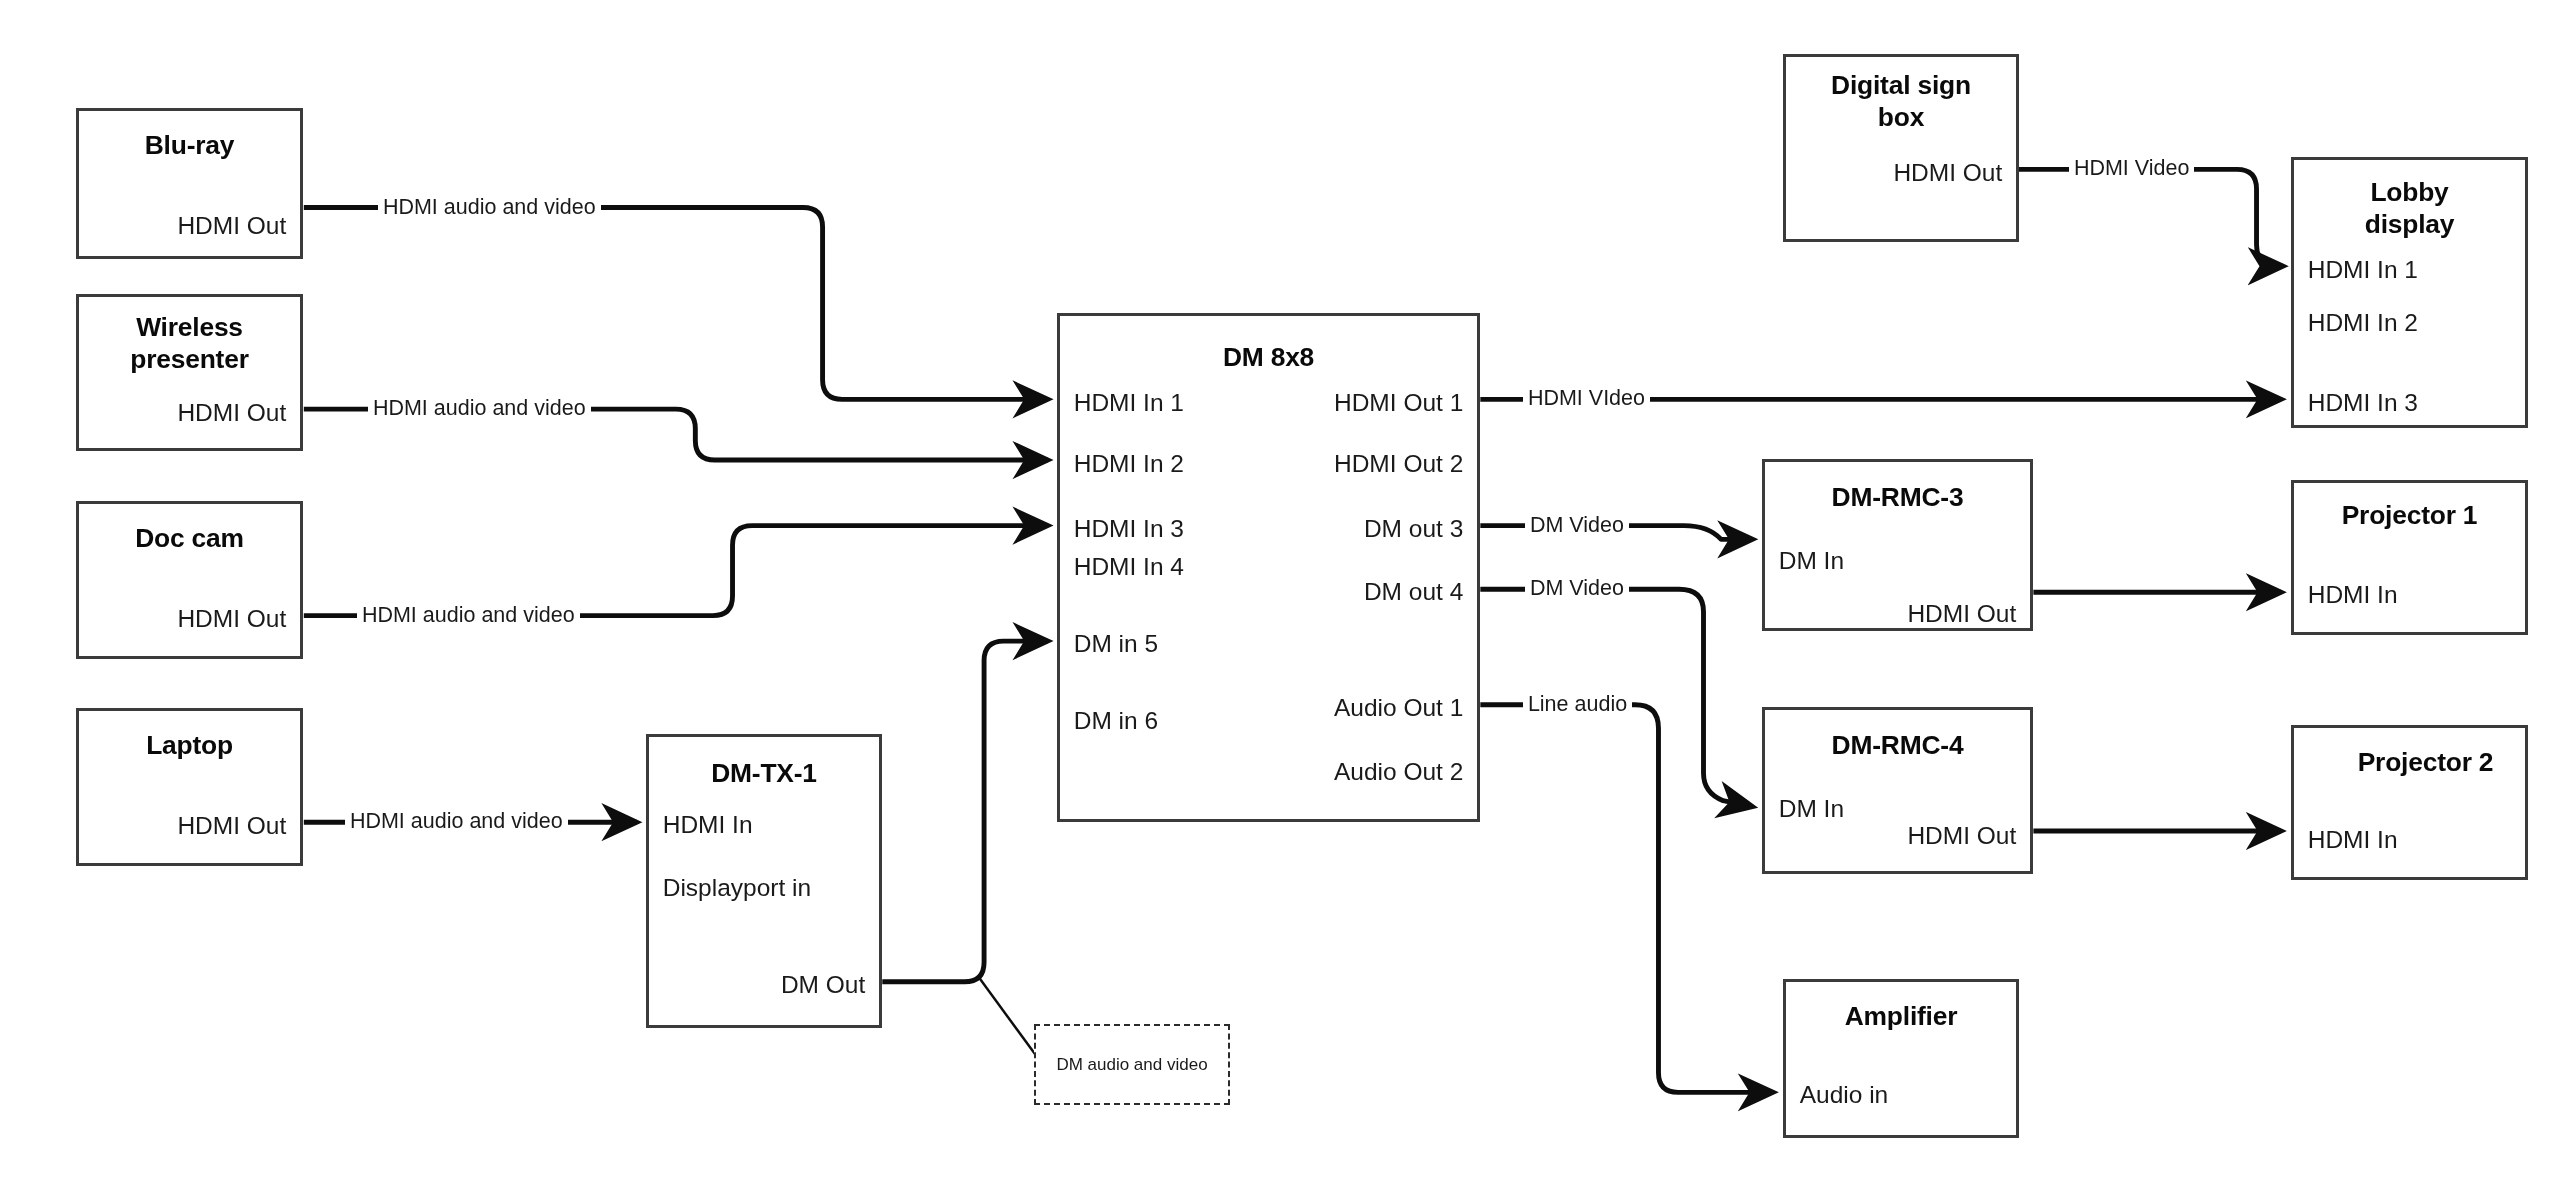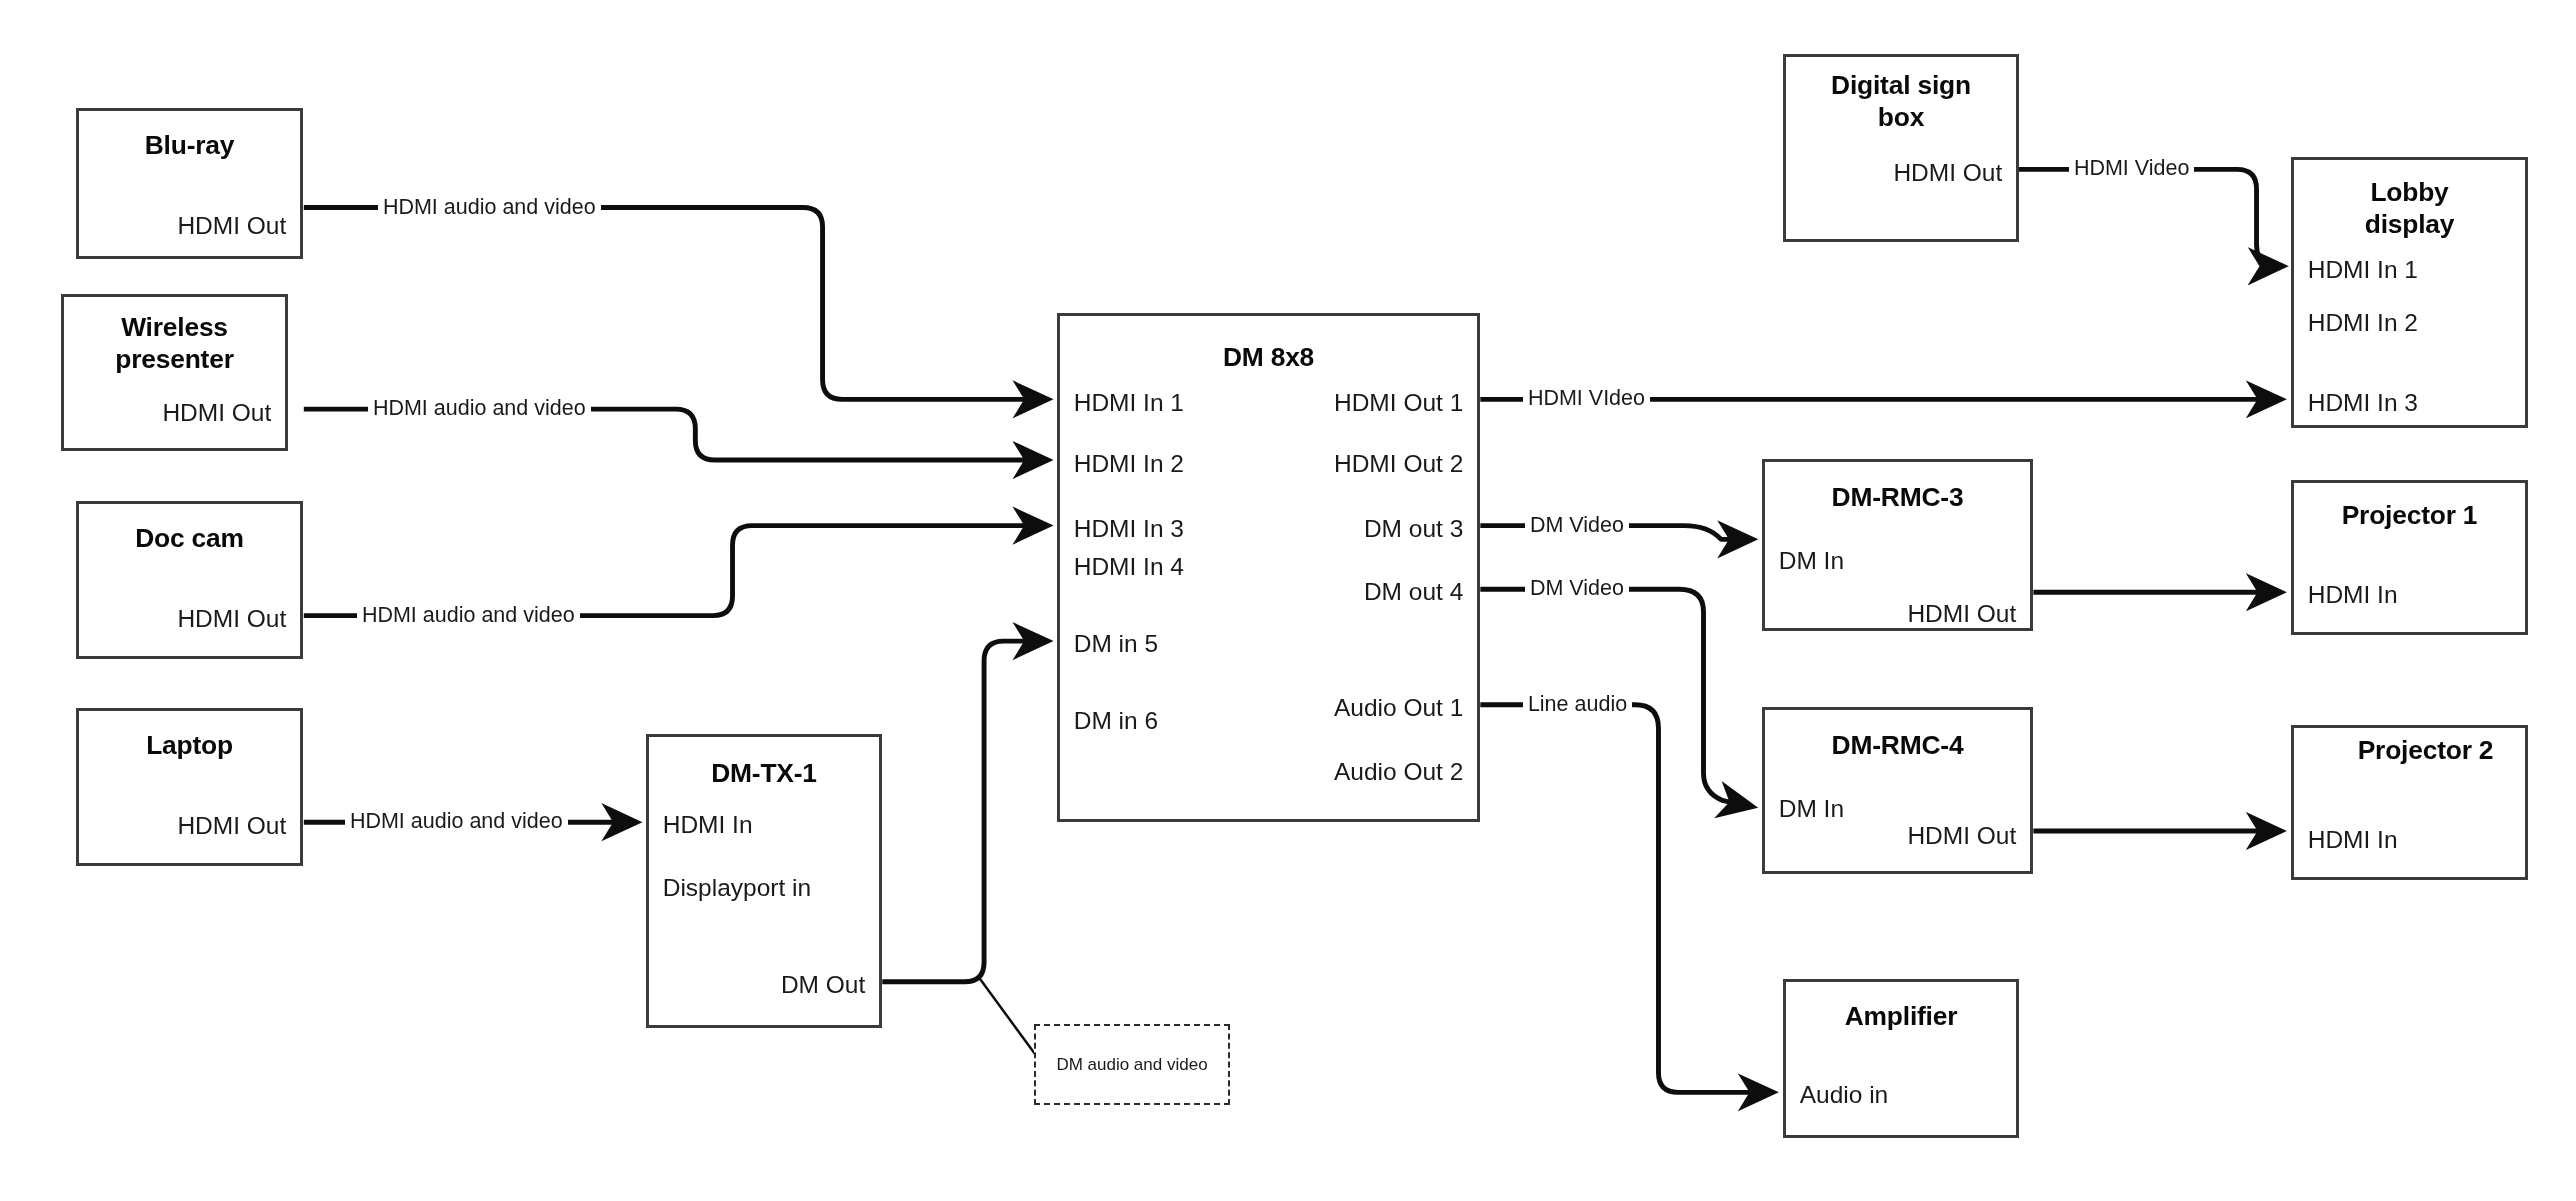--- a/index.html
+++ b/index.html
@@ -126,21 +126,21 @@
   <div class="wire-label" style="left:1523px; top:705px;">Line audio</div>
   <div class="wire-label" style="left:2069px; top:169px;">HDMI Video</div>
 
   <div class="callout" style="left:1034px; top:1024px; width:196px; height:81px;">DM audio and video</div>
 
   <div class="node" style="left:76px; top:108px; width:227px; height:151px;">
     <div class="node-title" style="top:17.6px;">Blu-ray</div>
     <div class="port right" style="top:101px;">HDMI Out</div>
   </div>
 
-  <div class="node" style="left:61px; top:294px; width:227px; height:157px;">
+  <div class="node" style="left:76px; top:294px; width:227px; height:157px;">
     <div class="node-title" style="top:13.7px; white-space:pre-line;">Wireless
 presenter</div>
     <div class="port right" style="top:102px;">HDMI Out</div>
   </div>
 
   <div class="node" style="left:76px; top:501px; width:227px; height:158px;">
     <div class="node-title" style="top:17.6px;">Doc cam</div>
     <div class="port right" style="top:101px;">HDMI Out</div>
   </div>
 
@@ -199,21 +199,21 @@
     <div class="port left" style="top:85px;">DM In</div>
     <div class="port right" style="top:112px;">HDMI Out</div>
   </div>
 
   <div class="node" style="left:2291px; top:480px; width:237px; height:155px;">
     <div class="node-title" style="top:15.7px;">Projector 1</div>
     <div class="port left" style="top:98px;">HDMI In</div>
   </div>
 
   <div class="node" style="left:2291px; top:725px; width:237px; height:155px;">
-    <div class="node-title" style="top:6px;padding-left:32px;">Projector 2</div>
+    <div class="node-title" style="top:18px;padding-left:32px;">Projector 2</div>
     <div class="port left" style="top:98px;">HDMI In</div>
   </div>
 
   <div class="node" style="left:1783px; top:979px; width:236px; height:159px;">
     <div class="node-title" style="top:17.6px;">Amplifier</div>
     <div class="port left" style="top:99px;">Audio in</div>
   </div>
 
 </div>
 

